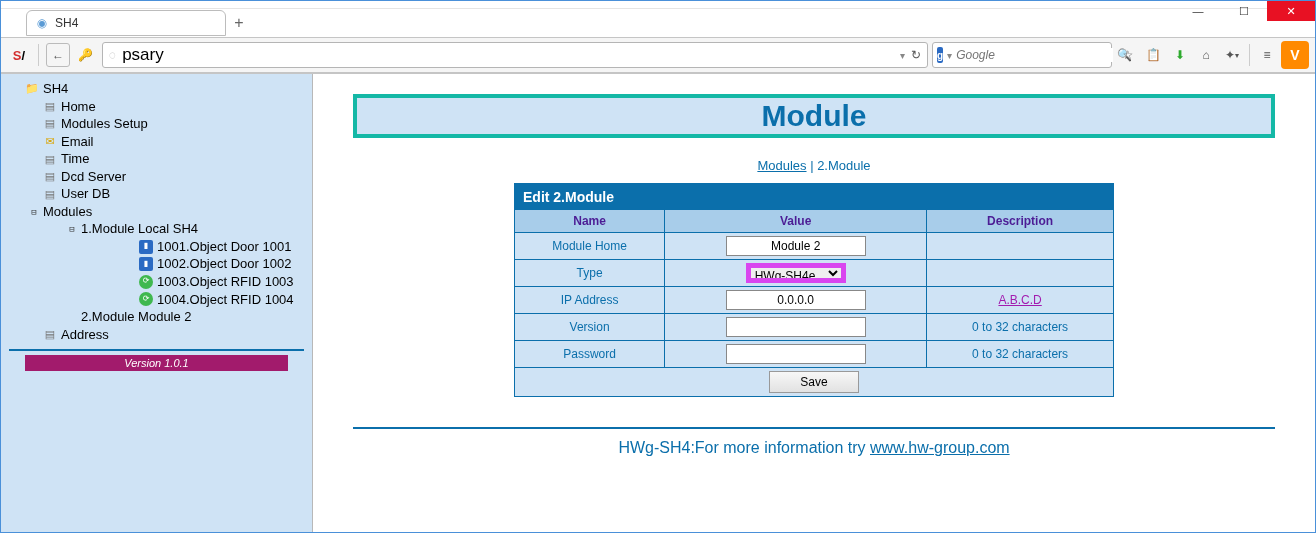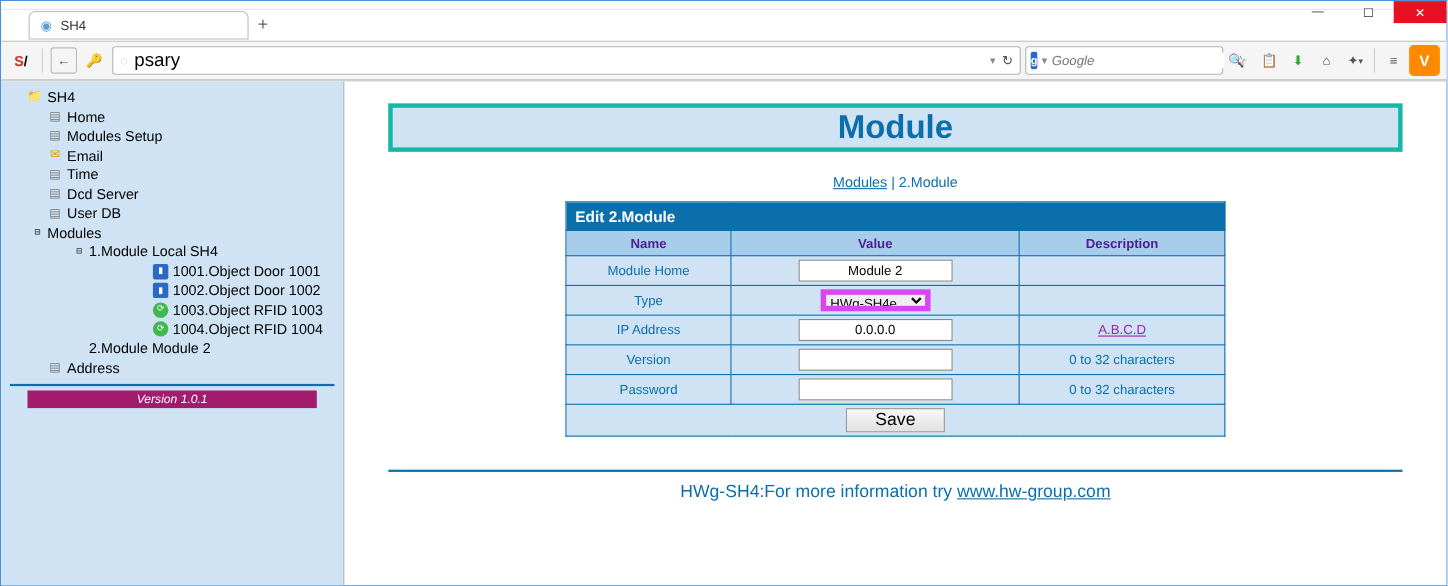--- a/index.html
+++ b/index.html
@@ -59,21 +59,21 @@
   .breadcrumb a { color:#0b6fab; text-decoration:underline;}
   .edit-table-wrap { display:flex; justify-content:center;}
   .edit-table { border-collapse:collapse; width:600px; font-size:12px;}
   .edit-table .hdr-title { background:#0b6fab; color:#fff; font-weight:bold; padding:4px 8px; text-align:left; font-size:14px;}
   .edit-table th { background:#a8cdea; color:#4c1d95; font-weight:bold; padding:4px; border:1px solid #0b6fab; text-align:center;}
   .edit-table td { background:#cfe3f5; color:#0b6fab; padding:3px 6px; border:1px solid #0b6fab; text-align:center; height:26px;}
   .edit-table input[type=text], .edit-table input[type=password] { width:140px; height:20px; border:1px solid #888; padding:0 4px; text-align:center; font-size:12px;}
   .edit-table select { width:100px; height:20px; border:5px solid #d946ef; font-size:12px;}
   .edit-table .desc a { color:#a21caf; text-decoration:underline;}
   .save-row td { text-align:center;}
-  .save-btn { width:90px; height:22px; background:linear-gradient(#f7f7f7,#e2e2e2); border:1px solid #999; font-size:16px;}
+  .save-btn { width:90px; height:22px; background:linear-gradient(#f7f7f7,#e2e2e2); border:1px solid #999; font-size:12px;}
   .footer-hr { border:none; border-top:2px solid #0b6fab; margin:30px 0 10px 0;}
   .footer { text-align:center; color:#0b6fab; font-size:16px;}
   .footer a { color:#0b6fab; text-decoration:underline;}
 </style>
 </head>
 <body>
 
 <div class="window">
   <div class="win-controls">
     <div class="win-btn">—</div>

